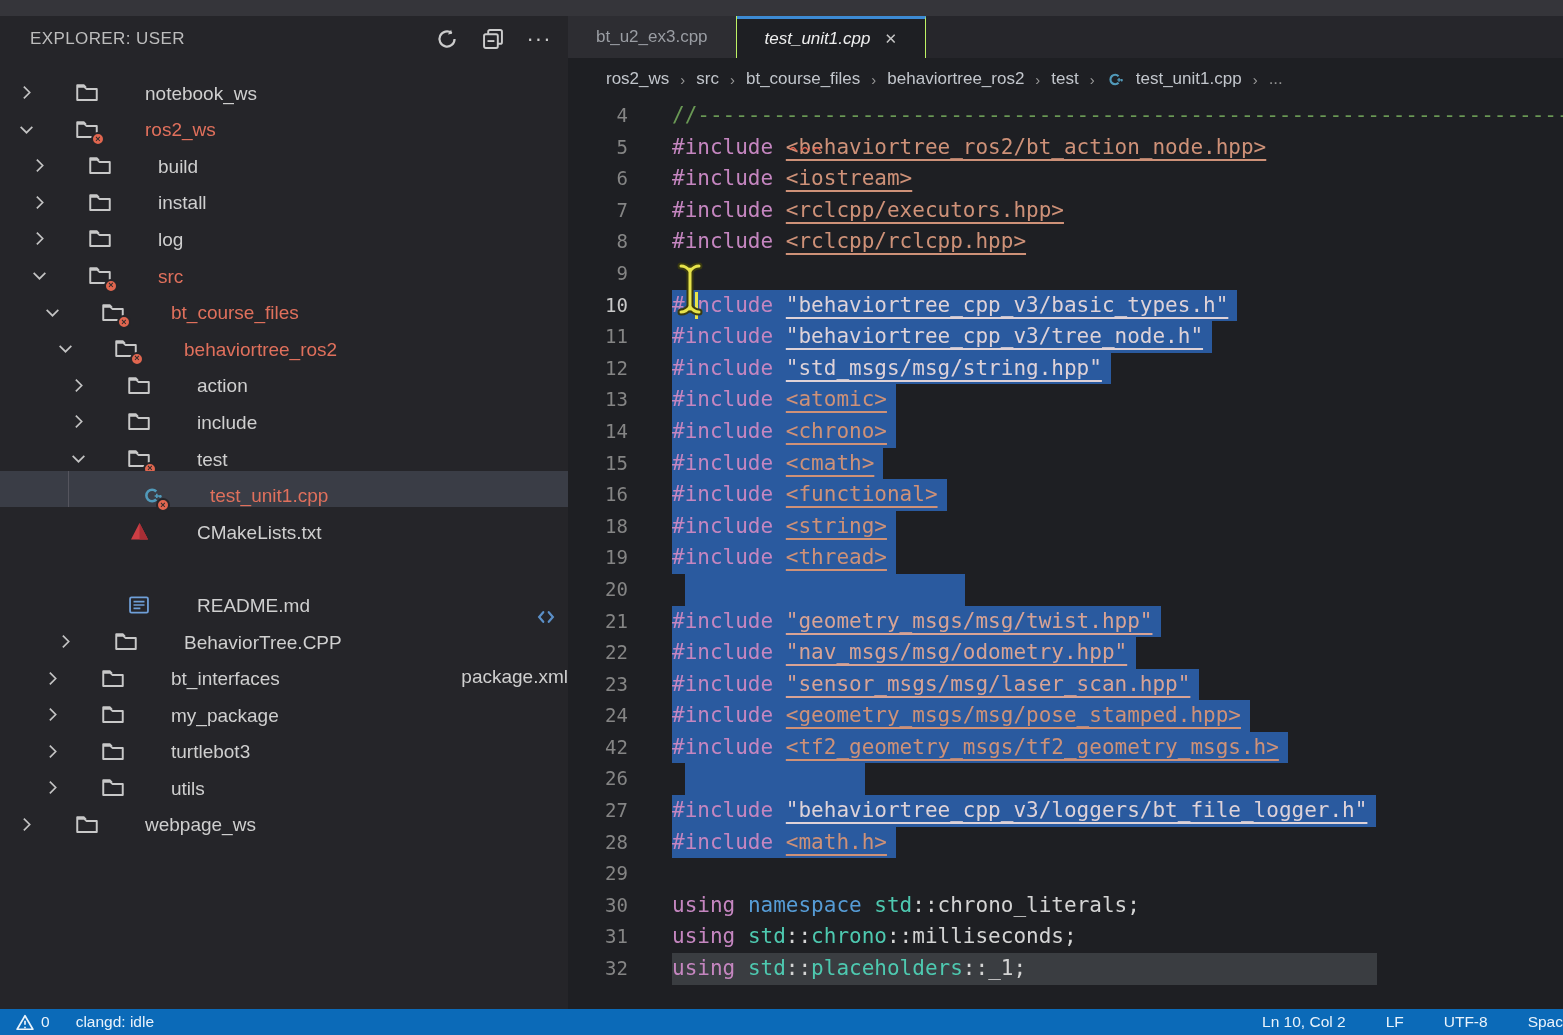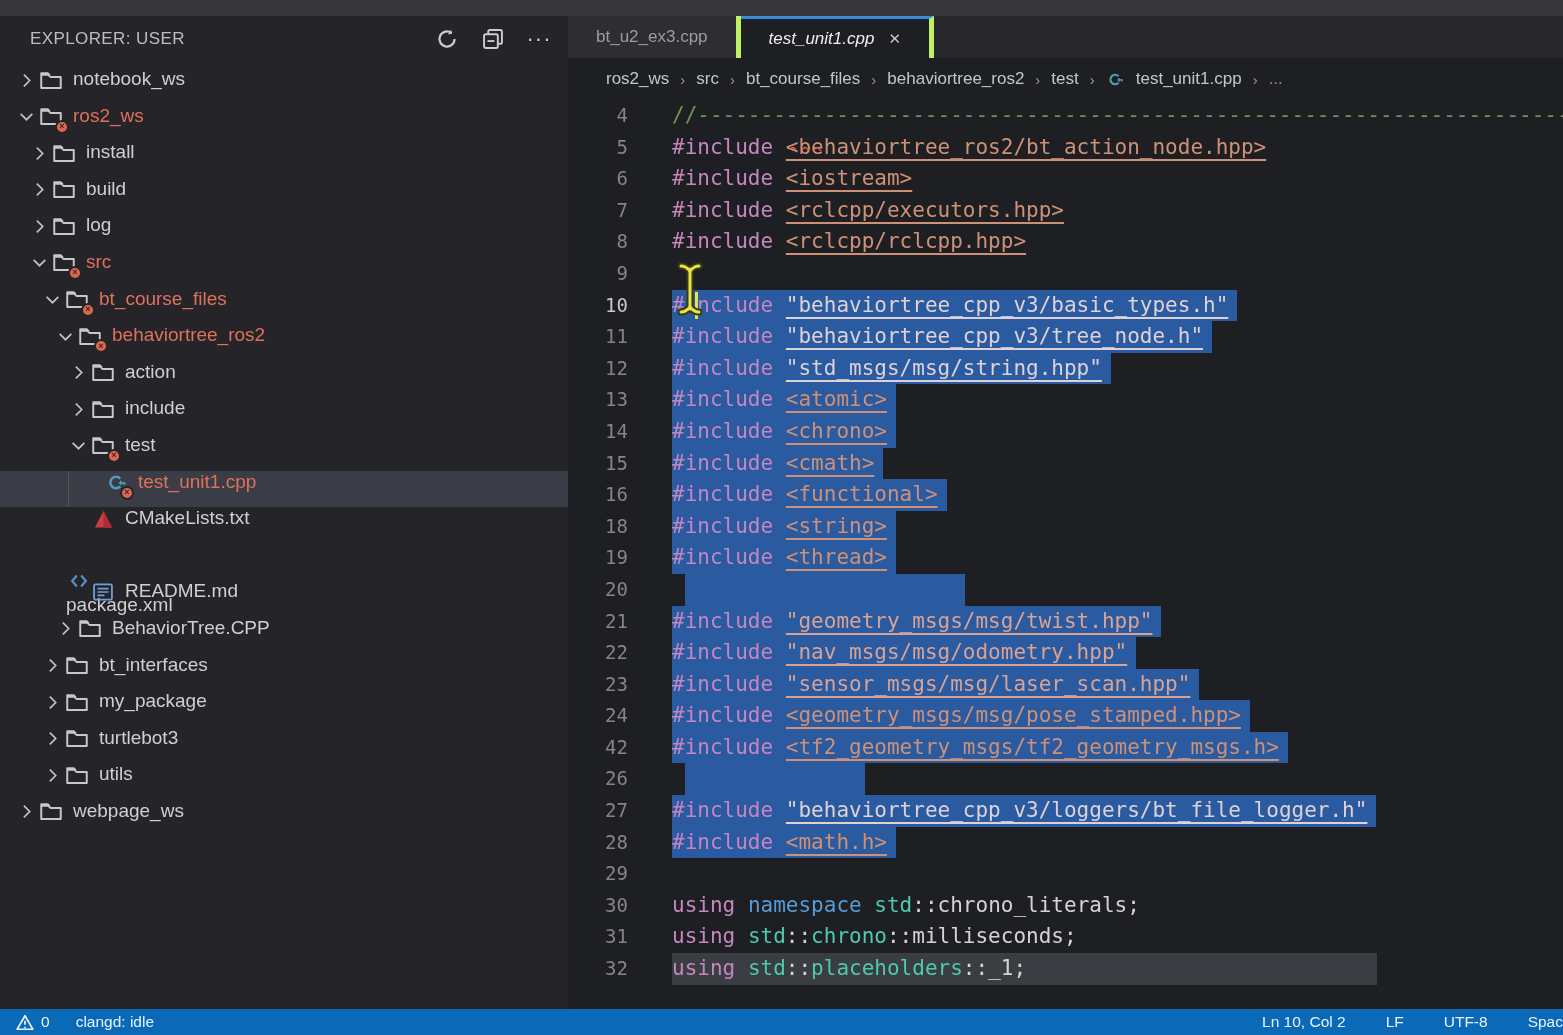--- a/index.html
+++ b/index.html
@@ -17,34 +17,34 @@
   
   .topstrip{position:absolute;left:0;top:0;width:100%;height:16px;background:var(--top);}
 
   
   .sidebar{position:absolute;left:0;top:16px;width:568px;bottom:26px;background:var(--side);overflow:hidden;}
   .sb-head{height:46px;display:flex;align-items:center;padding:0 14px 0 30px;}
   .sb-title{font-size:17px;letter-spacing:.4px;color:#bdbdbd;flex:1;}
   .sb-actions{display:flex;align-items:center;gap:16px;color:#cccccc;}
   .sb-btn{width:30px;height:30px;display:flex;align-items:center;justify-content:center;border-radius:5px;cursor:pointer;}
   .tree{padding-top:6px;}
-  .tree-row{height:36.6px;display:flex;align-items:flex-start;position:relative;font-size:19px;color:var(--fg);cursor:pointer;}
+  .tree-row{height:36.6px;display:flex;align-items:flex-end;position:relative;font-size:19px;color:var(--fg);cursor:pointer;gap:36px;}
   .tree-row.selected{background:var(--rowsel);}
   .chev{width:24px;height:24px;display:flex;align-items:center;justify-content:center;color:#c3c3c3;flex:0 0 24px;}
   .ticon{width:26px;height:24px;position:relative;display:flex;align-items:center;justify-content:center;flex:0 0 26px;margin-right:9px;}
   .tlabel{white-space:nowrap;}
   .tlabel.err{color:var(--err);}
   .badge{position:absolute;right:-5px;bottom:-5px;width:14px;height:14px;border-radius:50%;
     background:var(--badge);border:2px solid var(--side);color:#2b2b2b;font-size:9px;font-weight:bold;
     display:flex;align-items:center;justify-content:center;line-height:1;}
   .guide{position:absolute;left:68px;top:0;bottom:0;width:1px;background:#55555e;}
 
   
   .tabbar{position:absolute;left:568px;top:16px;right:0;height:42px;background:var(--tabbar);display:flex;}
-  .tab{height:100%;display:flex;align-items:center;padding:0 28px;font-size:17px;gap:14px;cursor:pointer;border-right:5px solid #bef264;}
+  .tab{height:100%;display:flex;align-items:center;padding:0 28px;font-size:17px;gap:14px;cursor:pointer;border-right:1px solid #bef264;}
   .tab.inactive{background:var(--tab-inactive);color:#9a9da3;}
   .tab.active{background:var(--editor);color:#eeeeee;font-style:italic;border-top:3px solid #3d8bd4;padding-top:0;}
   .tab .close{font-style:normal;font-size:15px;color:#c6c6c6;cursor:pointer;}
 
   
   .crumbs{position:absolute;left:568px;top:58px;right:0;height:42px;background:var(--editor);
     display:flex;align-items:center;padding-left:38px;font-size:17px;color:#c2c6cc;gap:11px;white-space:nowrap;}
   .crumb{cursor:pointer;}
   .crumb-sep{color:#9a9a9a;font-size:15px;}
   .crumb-dots{color:#8f8f8f;}
@@ -135,34 +135,34 @@
           <span class="chev">
             <svg width="17" height="17" viewBox="0 0 16 16">
               <path d="M5.5 2.5 11 8 5.5 13.5" fill="none" stroke="#c3c3c3" stroke-width="1.6"></path>
             </svg>
           </span>
           <span class="ticon">
             <svg width="24" height="21" viewBox="0 0 16 14">
               <path d="M1.5 3.2 V12 H14.5 V4.6 H7.6 L6.2 3.2 H1.5z M1.5 3.2 V2.2 H5.8 L7.2 3.6" fill="none" stroke="#c8c8c8" stroke-width="1.3" stroke-linejoin="round"></path>
             </svg>
           </span>
+          <span class="tlabel">build</span>
+        </div>
+        <div class="tree-row" style="padding-left: 27px;">
+          <span class="chev">
+            <svg width="17" height="17" viewBox="0 0 16 16">
+              <path d="M5.5 2.5 11 8 5.5 13.5" fill="none" stroke="#c3c3c3" stroke-width="1.6"></path>
+            </svg>
+          </span>
+          <span class="ticon">
+            <svg width="24" height="21" viewBox="0 0 16 14">
+              <path d="M1.5 3.2 V12 H14.5 V4.6 H7.6 L6.2 3.2 H1.5z M1.5 3.2 V2.2 H5.8 L7.2 3.6" fill="none" stroke="#c8c8c8" stroke-width="1.3" stroke-linejoin="round"></path>
+            </svg>
+          </span>
           <span class="tlabel">install</span>
-        </div>
-        <div class="tree-row" style="padding-left: 27px;">
-          <span class="chev">
-            <svg width="17" height="17" viewBox="0 0 16 16">
-              <path d="M5.5 2.5 11 8 5.5 13.5" fill="none" stroke="#c3c3c3" stroke-width="1.6"></path>
-            </svg>
-          </span>
-          <span class="ticon">
-            <svg width="24" height="21" viewBox="0 0 16 14">
-              <path d="M1.5 3.2 V12 H14.5 V4.6 H7.6 L6.2 3.2 H1.5z M1.5 3.2 V2.2 H5.8 L7.2 3.6" fill="none" stroke="#c8c8c8" stroke-width="1.3" stroke-linejoin="round"></path>
-            </svg>
-          </span>
-          <span class="tlabel">build</span>
         </div>
         <div class="tree-row" style="padding-left: 27px;">
           <span class="chev">
             <svg width="17" height="17" viewBox="0 0 16 16">
               <path d="M5.5 2.5 11 8 5.5 13.5" fill="none" stroke="#c3c3c3" stroke-width="1.6"></path>
             </svg>
           </span>
           <span class="ticon">
             <svg width="24" height="21" viewBox="0 0 16 14">
               <path d="M1.5 3.2 V12 H14.5 V4.6 H7.6 L6.2 3.2 H1.5z M1.5 3.2 V2.2 H5.8 L7.2 3.6" fill="none" stroke="#c8c8c8" stroke-width="1.3" stroke-linejoin="round"></path>

